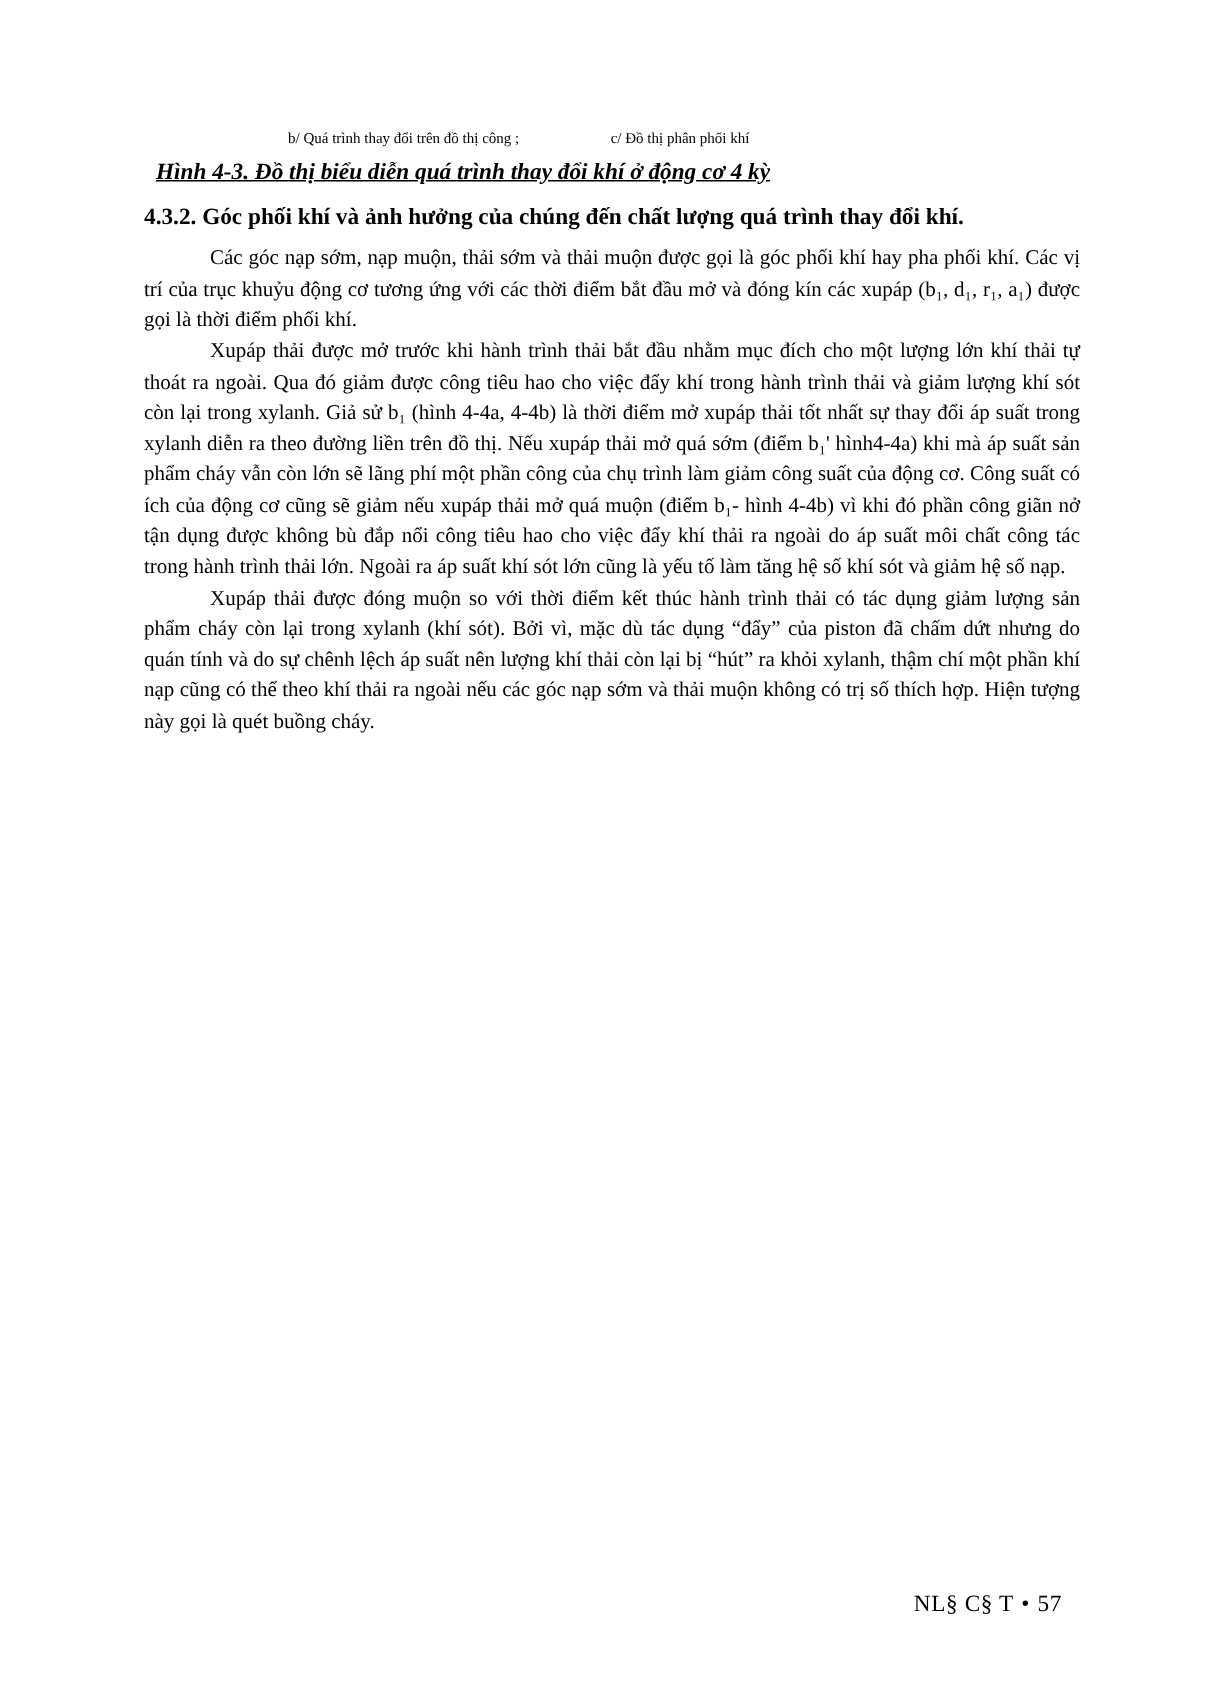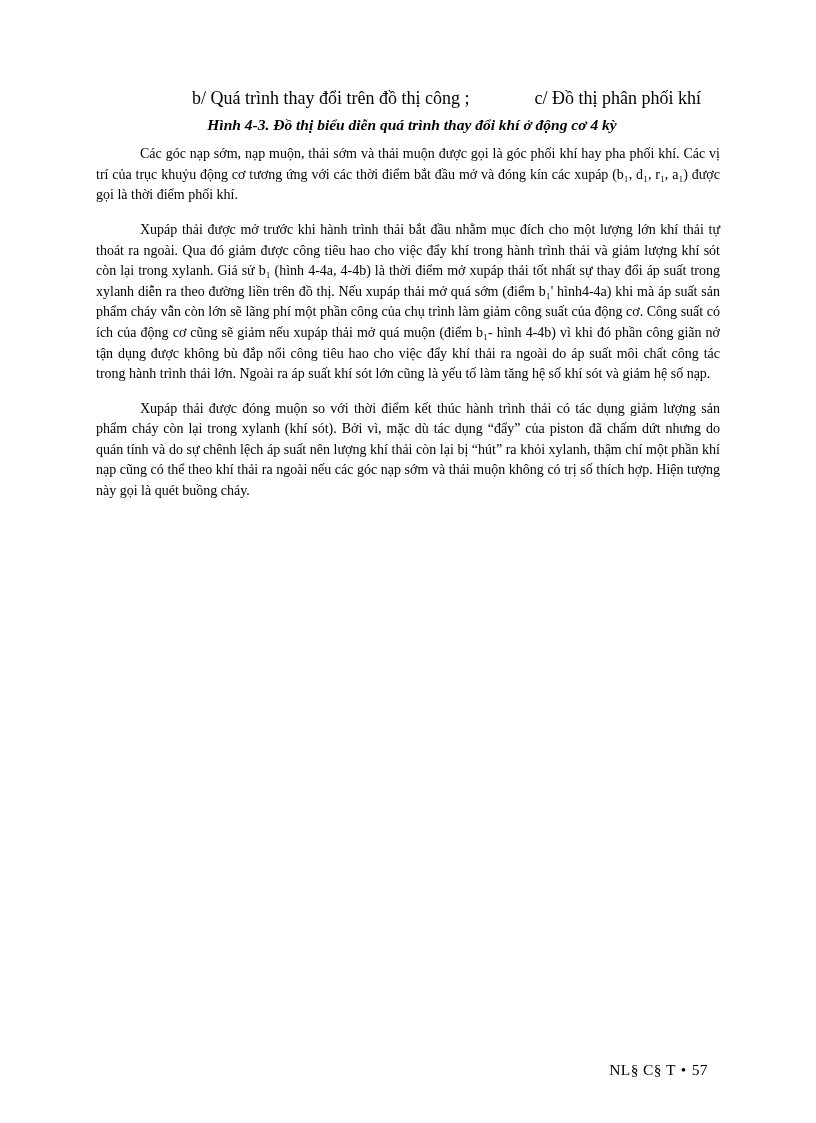--- a/index.html
+++ b/index.html
@@ -16,56 +16,57 @@
     overflow: hidden;
   }
   .page {
     box-sizing: border-box;
     width: 816px;
     height: 1123px;
     padding: 86px 96px 40px 96px;
     position: relative;
   }
   .caption-line {
-    font-size: 18px;
+    font-size: 10px;
     line-height: 1.35;
     text-align: left;
     margin: 0 0 2px 0;
     padding-left: 96px;
   }
   .caption-line .gap {
     display: inline-block;
     width: 56px;
   }
   .fig-title {
     font-size: 15.5px;
     font-style: italic;
     font-weight: bold;
-    text-align: center;
+    text-align: left;
     margin: 6px 0 10px 0;
     padding-left: 8px;
+    text-decoration: underline;
   }
   .section-heading {
     font-size: 15.5px;
     font-weight: bold;
     text-align: justify;
     margin: 0 0 8px 0;
     line-height: 1.4;
   }
   p.body {
     font-size: 14px;
     line-height: 1.47;
     text-align: justify;
     text-justify: inter-word;
     margin: 0 0 0 0;
     text-indent: 44px;
     hyphens: none;
   }
   p.body + p.body {
-    margin-top: 14px;
+    margin-top: 0;
   }
   .footer {
     position: absolute;
     right: 108px;
     bottom: 44px;
     font-size: 15.5px;
     letter-spacing: 0.4px;
   }
   .footer .dot {
     margin: 0 5px;
@@ -77,20 +78,21 @@
 <div class="page">
 
   <div class="caption-line">
     <span>b/ Quá trình thay đổi trên đồ thị công  ;</span>
     <span class="gap"></span>
     <span>c/ Đồ thị phân phối khí</span>
   </div>
 
   <div class="fig-title">Hình 4-3. Đồ thị biểu diễn quá trình thay đổi khí ở động cơ 4 kỳ</div>
 
+  <div class="section-heading">4.3.2. Góc phối khí và ảnh hưởng của chúng đến chất lượng quá trình thay đổi khí.</div>
 
   <p class="body">Các góc nạp sớm, nạp muộn, thải sớm và thải muộn được gọi là góc phối khí hay pha phối khí. Các vị trí của trục khuỷu động cơ tương ứng với các thời điểm bắt đầu mở và đóng kín các xupáp (b₁, d₁, r₁, a₁) được gọi là thời điểm phối khí.</p>
   <p class="body">Xupáp thải được mở trước khi hành trình thải bắt đầu nhằm mục đích cho một lượng lớn khí thải tự thoát ra ngoài. Qua đó giảm được công tiêu hao cho việc đẩy khí trong hành trình thải và giảm lượng khí sót còn lại trong xylanh. Giả sử b₁ (hình 4-4a, 4-4b) là thời điểm mở xupáp thải tốt nhất sự thay đổi áp suất trong xylanh diễn ra theo đường liền trên đồ thị. Nếu xupáp thải mở quá sớm (điểm b₁' hình4-4a) khi mà áp suất sản phẩm cháy vẫn còn lớn sẽ lãng phí một phần công của chụ trình làm giảm công suất của động cơ. Công suất có ích của động cơ cũng sẽ giảm nếu xupáp thải mở quá muộn (điểm b₁- hình 4-4b) vì khi đó phần công giãn nở tận dụng được không bù đắp nổi công tiêu hao cho việc đẩy khí thải ra ngoài do áp suất môi chất công tác trong hành trình thải lớn. Ngoài ra áp suất khí sót lớn cũng là yếu tố làm tăng hệ số khí sót và giảm hệ số nạp.</p>
   <p class="body">Xupáp thải được đóng muộn so với thời điểm kết thúc hành trình thải có tác dụng giảm lượng sản phẩm cháy còn lại trong xylanh (khí sót). Bởi vì, mặc dù tác dụng “đẩy” của piston đã chấm dứt nhưng do quán tính và do sự chênh lệch áp suất nên lượng khí thải còn lại bị “hút” ra khỏi xylanh, thậm chí một phần khí nạp cũng có thể theo khí thải ra ngoài nếu các góc nạp sớm và thải muộn không có trị số thích hợp. Hiện tượng này gọi là quét buồng cháy.</p>
 
   <div class="footer">
     <span>NL§ C§ T</span><span class="dot">•</span><span>57</span>
   </div>
 
 </div>

